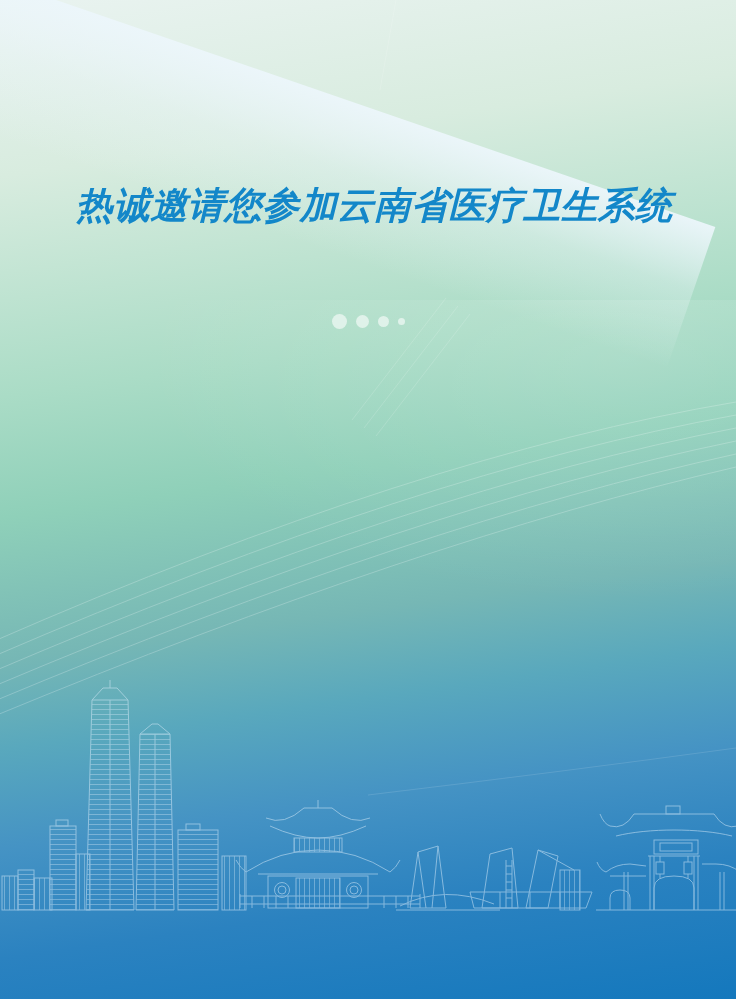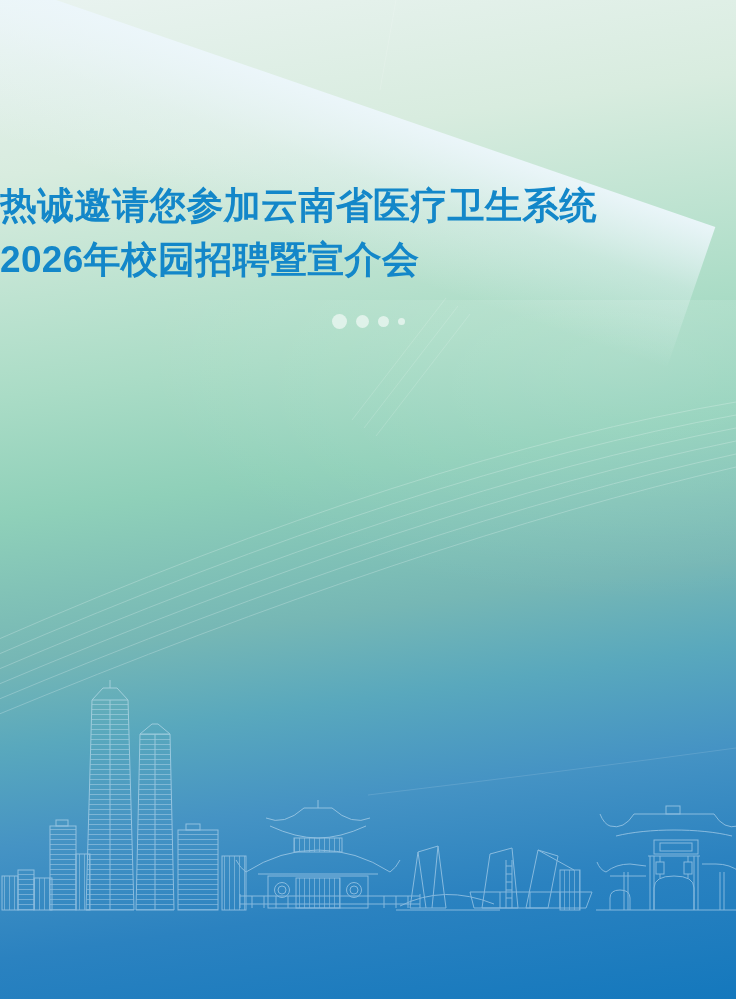--- a/index.html
+++ b/index.html
@@ -26,23 +26,23 @@
     background:linear-gradient(to bottom, rgba(236,246,251,0.95) 0%, rgba(236,246,251,0.35) 45%, rgba(236,246,251,0) 100%);
   }
   .mid-glow{
     position:absolute; top:300px; left:0; right:0; height:560px;
     background:radial-gradient(120% 80% at 85% 10%, rgba(255,255,255,0.14) 0%, rgba(255,255,255,0) 55%);
   }
   .cables, .skyline{ position:absolute; left:0; }
   .cables{ top:0; width:736px; height:999px; }
   .skyline{ top:680px; width:736px; height:235px; }
   .title{
-    position:absolute; top:179px; left:0; right:0;
-    text-align:left; font-size:37px; line-height:54px; font-weight:700;
-    color:var(--title-color,#1387c9); letter-spacing:0.3px;
+    position:absolute; top:179px; left:12px; right:0;
+    text-align:center; font-size:37px; line-height:54px; font-weight:700;
+    color:var(--title-color,#1387c9); letter-spacing:0.3px;font-style:italic;
   }
   .dots{
     position:absolute; top:313px; left:0; right:0; height:16px;
     display:flex; justify-content:center; align-items:center; gap:9px;
   }
   .dot{ display:block; border-radius:50%; background:var(--dot-color,rgba(255,255,255,0.58)); }
 </style>
 </head>
 <body>
 
@@ -128,21 +128,20 @@
       <rect x="684" y="182" width="8" height="12"></rect>
       <path d="M660,194 V198 M688,194 V198"></path>
       <path d="M654,230 V208 Q654,196 674,196 Q694,196 694,208 V230"></path>
       <path d="M610,230 V218 Q610,210 620,210 Q630,210 630,218 V230"></path>
       <path d="M596,230 H740"></path>
     </g>
   </svg>
 
   <div class="title">
     <div>热诚邀请您参加云南省医疗卫生系统</div>
-    <div>2026年校园招聘暨宣介会</div>
   </div>
 
   <div class="dots">
       <span class="dot" style="width: 15px; height: 15px;"></span>
       <span class="dot" style="width: 13px; height: 13px;"></span>
       <span class="dot" style="width: 11px; height: 11px;"></span>
       <span class="dot" style="width: 7px; height: 7px;"></span>
     </div>
 </div>
 

